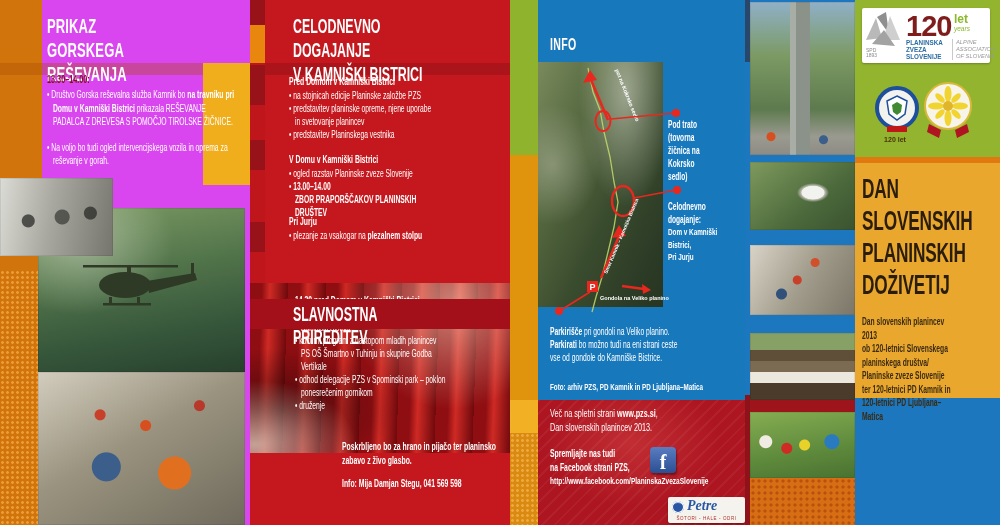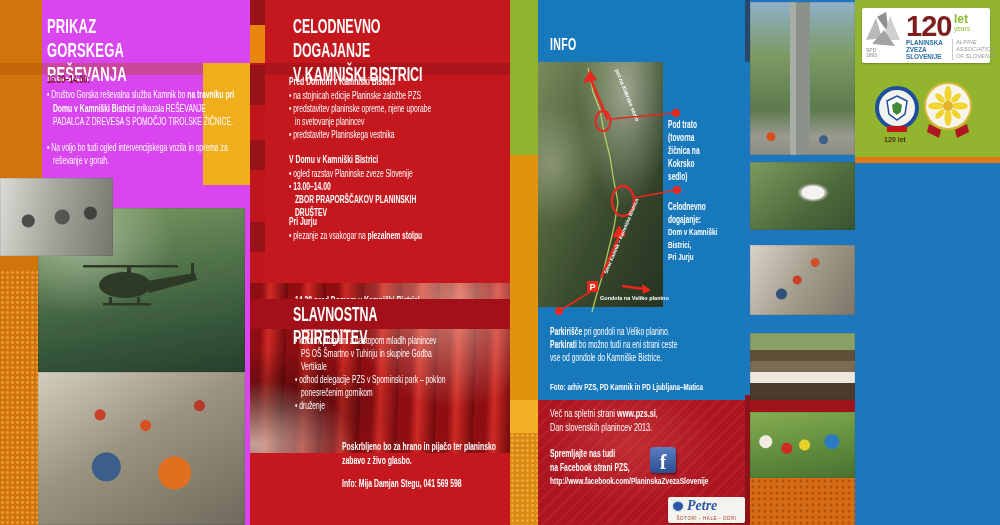--- a/index.html
+++ b/index.html
@@ -90,21 +90,21 @@
      background-image:radial-gradient(ellipse at 45% 35%,rgba(255,120,110,.25),transparent 55%),
        repeating-linear-gradient(135deg,rgba(255,255,255,.05) 0 2px,transparent 2px 9px);}
   .p3-web1{left:12px;top:7px;color:#fff;font-size:11px;font-weight:normal;}
   .p3-web2{left:12px;top:21px;color:#fff;font-size:11px;}
   .p3-fb1{left:12px;top:47px;color:#fff;font-weight:bold;font-size:10.4px;line-height:14px;}
   .p3-url{left:12px;top:77px;color:#fff;font-weight:bold;font-size:8.2px;transform:scaleX(.8);transform-origin:0 0;white-space:nowrap;}
   .fb-icon{left:112px;top:47px;width:26px;height:26px;border-radius:4px;
      background:linear-gradient(180deg,#5a7cc0,#2c4f94);box-shadow:1px 2px 2px rgba(0,0,0,.4);
      color:#fff;font-weight:bold;font-size:20px;text-align:center;line-height:30px;font-family:"Liberation Serif",serif;}
   .petre{left:130px;top:97px;width:77px;height:26px;background:#f5f3ee;border-radius:2px;box-shadow:0 1px 2px rgba(0,0,0,.35);}
-  .petre-row{position:absolute;left:4px;top:2px;display:flex;align-items:center;gap:3px;}
+  .petre-row{position:absolute;left:4px;top:2px;display:flex;align-items:flex-end;gap:3px;}
   .petre-globe{width:12px;height:12px;border-radius:50%;background:#2a57a5;
      box-shadow:inset 0 0 0 1px #fff, inset 0 3px 0 -1px rgba(255,255,255,.6);}
   .petre-name{color:#2a57a5;font-family:"Liberation Serif",serif;font-style:italic;font-weight:bold;font-size:14px;line-height:14px;}
   .petre-tag{position:absolute;left:0;bottom:2px;width:100%;text-align:center;color:#b0302a;font-size:4.5px;letter-spacing:.6px;}
 
   
   .panel4{left:745px;top:0;width:255px;height:525px;background:#1c77be;}
   .p4-s-navy{left:0;top:0;width:5px;height:62px;background:#28476b;}
   .p4-s-blue{left:0;top:62px;width:5px;height:333px;background:#1c77be;}
   .p4-s-red{left:0;top:395px;width:5px;height:130px;background:#8e1219;}
@@ -363,17 +363,29 @@
           <ellipse cx="19" cy="34" rx="3" ry="6" transform="rotate(45 19 34)"></ellipse>
           <ellipse cx="35" cy="34" rx="3" ry="6" transform="rotate(-45 35 34)"></ellipse>
         </g>
         <circle cx="27" cy="26" r="5" fill="#e0b52a"></circle>
         <polygon points="8,44 20,50 18,58 6,52" fill="#b01420"></polygon>
         <polygon points="46,44 34,50 36,58 48,52" fill="#b01420"></polygon>
       </svg>
 
       <div class="p4-orangestrip"></div>
 
+      <div class="p4-amber">
+        <div class="p4-title">DAN
+SLOVENSKIH
+PLANINSKIH
+DOŽIVETIJ</div>
+        <div class="p4-para txp">Dan slovenskih planincev 2013
+ob 120-letnici Slovenskega
+planinskega društva/
+Planinske zveze Slovenije
+ter 120-letnici PD Kamnik in
+120-letnici PD Ljubljana–Matica</div>
+      </div>
 
     </div>
   </div>
 
 </div>
 
 </body></html>

